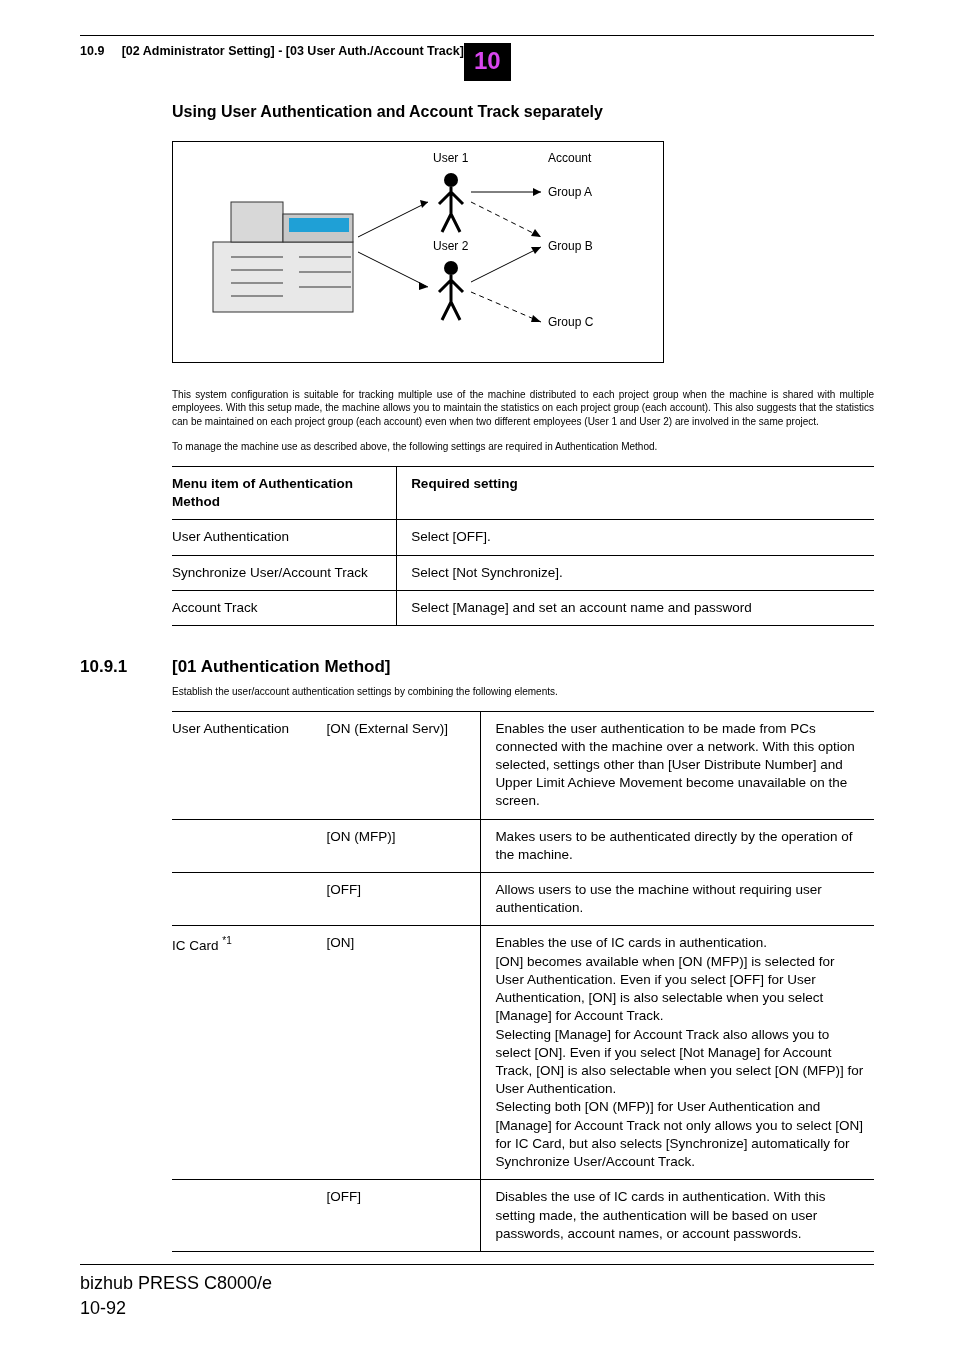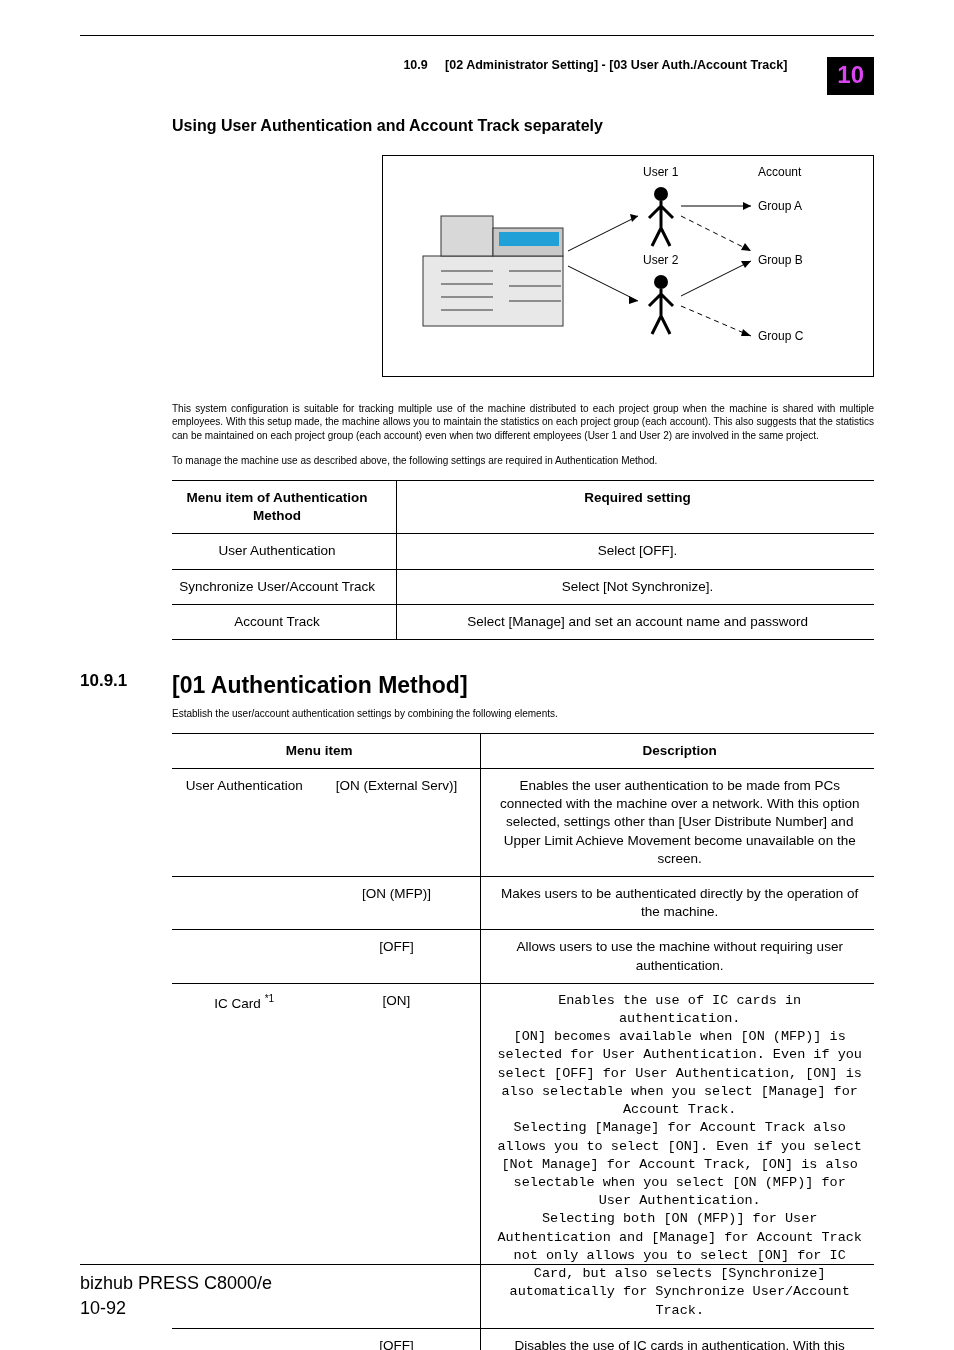--- a/index.html
+++ b/index.html
@@ -20,24 +20,23 @@
   }
   .topline {
     border-top: 1px solid #000;
     position: absolute;
     left: 80px;
     right: 80px;
     top: 35px;
   }
   .header {
     display: flex;
-    justify-content: flex-end;
+    justify-content: flex-start;
     align-items: flex-start;
-    margin-top: 22px;
-    gap: 40px;
+    margin-top: 8px;
   }
   .hdr-left {
     font-weight: bold;
     font-size: 12.5px;
     white-space: pre;
   }
   .hdr-right {
     background: #000;
     color: #d946ef;
     font-weight: bold;
@@ -48,21 +47,21 @@
     margin-left: 92px;
   }
   .subheading {
     font-weight: bold;
     font-size: 16px;
     margin-top: 20px;
     margin-bottom: 18px;
   }
   .diagram-wrap {
     display: flex;
-    justify-content: flex-end;
+    justify-content: flex-start;
     margin-bottom: 25px;
   }
   .diagram {
     width: 490px;
     height: 220px;
     border: 1px solid #000;
     position: relative;
   }
   .diagram svg { position: absolute; top: 0; left: 0; }
   .d-label {
@@ -80,21 +79,21 @@
     width: 100%;
     margin-top: 6px;
     margin-bottom: 22px;
     font-size: 13.5px;
   }
   table.t1 th, table.t1 td,
   table.t2 th, table.t2 td {
     border-top: 1px solid #000;
     border-bottom: 1px solid #000;
     padding: 8px 10px 8px 0;
-    text-align: center;
+    text-align: left;
     vertical-align: top;
   }
   table.t1 th, table.t2 th {
     font-weight: bold;
   }
   .sep-r { border-right: 1px solid #000; padding-right: 14px !important; }
   .pad-l { padding-left: 14px !important; }
   table.t1 th:first-child { width: 32%; }
   table.t2 th:first-child,
   table.t2 td.c1a,
@@ -109,21 +108,21 @@
     margin-bottom: 6px;
   }
   .h-num {
     font-weight: bold;
     font-size: 17px;
     width: 92px;
     flex: none;
   }
   .h-title {
     font-weight: bold;
-    font-size: 23px;
+    font-size: 17px;
   }
   .sup { font-size: 10px; vertical-align: super; }
   .footer {
     position: absolute;
     left: 80px;
     right: 80px;
     bottom: 30px;
     border-top: 1px solid #000;
     padding-top: 6px;
     display: flex;
@@ -228,45 +227,41 @@
   <div class="h-row">
     <div class="h-num">10.9.1</div>
     <div class="h-title">[01 Authentication Method]</div>
   </div>
 
   <div style="margin-left:92px;">
     <div class="para">Establish the user/account authentication settings by combining the following elements.</div>
 
     <table class="t2">
       <tbody>
-          <tr>
-        <th colspan="2" class="sep-r">Menu item</th>
-        <th class="pad-l">Description</th>
-      </tr>
       <tr>
         <td class="c1a no-bot">User Authentication</td>
         <td class="c2 sep-r">[ON (External Serv)]</td>
         <td class="pad-l">Enables the user authentication to be made from PCs connected with the machine over a network. With this option selected, settings other than [User Distribute Number] and Upper Limit Achieve Movement become unavailable on the screen.</td>
       </tr>
       <tr>
         <td class="c1a no-top no-bot"></td>
         <td class="c2 sep-r">[ON (MFP)]</td>
         <td class="pad-l">Makes users to be authenticated directly by the operation of the machine.</td>
       </tr>
       <tr>
         <td class="c1a no-top"></td>
         <td class="c2 sep-r">[OFF]</td>
         <td class="pad-l">Allows users to use the machine without requiring user authentication.</td>
       </tr>
       <tr>
         <td class="c1a no-bot">
           <span>IC Card </span><span class="sup">*1</span>
         </td>
         <td class="c2 sep-r">[ON]</td>
-        <td class="pad-l" style="white-space:pre-line;font-family:Liberation Mono, monospace;">Enables the use of IC cards in authentication.
+        <td class="pad-l" style="white-space:pre-line;">Enables the use of IC cards in authentication.
 [ON] becomes available when [ON (MFP)] is selected for User Authentication. Even if you select [OFF] for User Authentication, [ON] is also selectable when you select [Manage] for Account Track.
 Selecting [Manage] for Account Track also allows you to select [ON]. Even if you select [Not Manage] for Account Track, [ON] is also selectable when you select [ON (MFP)] for User Authentication.
 Selecting both [ON (MFP)] for User Authentication and [Manage] for Account Track not only allows you to select [ON] for IC Card, but also selects [Synchronize] automatically for Synchronize User/Account Track.</td>
       </tr>
       <tr>
         <td class="c1a no-top"></td>
         <td class="c2 sep-r">[OFF]</td>
         <td class="pad-l">Disables the use of IC cards in authentication. With this setting made, the authentication will be based on user passwords, account names, or account passwords.</td>
       </tr>
     </tbody>

